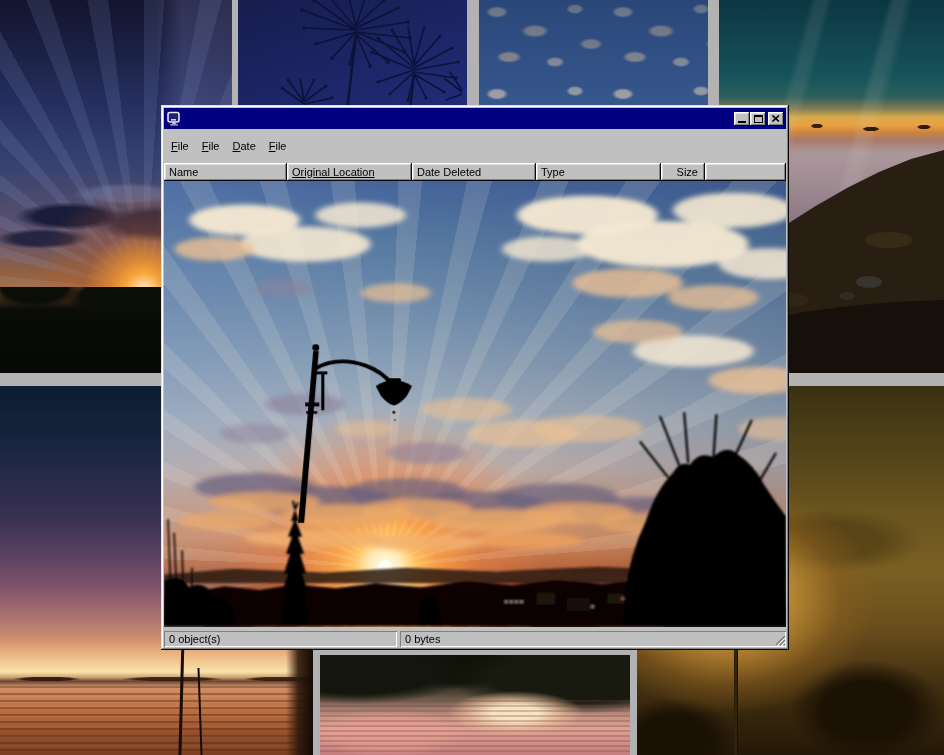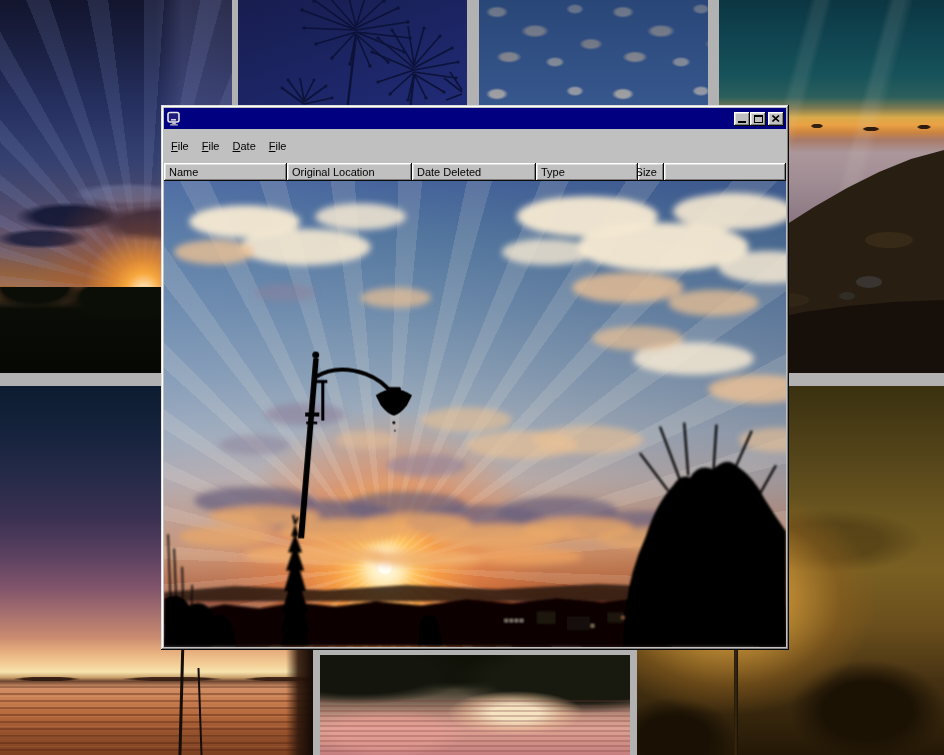--- a/index.html
+++ b/index.html
@@ -105,22 +105,22 @@
   .g-max{display:block;width:9px;height:8px;border:1px solid #000;border-top-width:2px;box-sizing:border-box;}
 
   .menubar{height:34px;flex:0 0 auto;display:flex;align-items:center;padding-left:1px;}
   .menu-item{font-size:11px;color:#000;padding:2px 7px 2px 6px;}
   .menu-item::first-letter{text-decoration:underline;}
 
   .headers{height:18px;flex:0 0 auto;display:flex;}
   .hcell{background:#c0c0c0;font-size:11px;color:#000;display:flex;align-items:center;
     padding:0 5px;box-sizing:border-box;white-space:nowrap;overflow:hidden;
     box-shadow:inset -1px -1px #0a0a0a, inset 1px 1px #fff, inset -2px -2px #808080, inset 2px 2px #dfdfdf;}
-  .c0{width:123px;} .c1{width:125px;} .c2{width:124px;} .c3{width:102px;}
-  .c4{width:26px;justify-content:flex-end;padding-right:7px;} .c5{flex:1;}
+  .c0{width:123px;} .c1{width:125px;text-decoration:underline;} .c2{width:124px;} .c3{width:125px;}
+  .c4{width:44px;justify-content:flex-end;padding-right:7px;} .c5{flex:1;}
 
   .client{flex:1;position:relative;overflow:hidden;background:#000;}
   .client .sky{position:absolute;inset:0;
     background:
       radial-gradient(circle at 221px 386px, #fffdf2 0 6px, #ffe9b0 15px, #ffc25e 30px, rgba(250,160,70,.9) 52px, rgba(235,130,70,.5) 95px, rgba(220,120,80,0) 160px),
       linear-gradient(90deg, rgba(120,150,200,.22) 0%, rgba(120,150,200,0) 38%, rgba(28,48,88,.22) 100%),
       linear-gradient(180deg,#45639b 0%,#54779f 12%,#6f8cac 28%,#8ba0b6 42%,#a9b2bd 54%,#c3b3ad 64%,#d3a183 73%,#dd9463 80%,#c96f3d 86%,#a14e28 91%,#5e2c18 95%,#2a1409 100%);}
   .client .rays{position:absolute;inset:0;
     background:repeating-conic-gradient(from -118deg at 221px 386px, rgba(255,244,225,.13) 0deg 3.5deg, rgba(255,244,225,0) 3.5deg 10deg);}
   .client .sun{position:absolute;left:214px;top:379px;width:14px;height:14px;border-radius:50%;
@@ -352,15 +352,23 @@
           <rect x="140" y="228" width="14" height="4"></rect>
           <rect x="141" y="237" width="11" height="2.5"></rect>
           <path d="M210,211 Q228,199 246,211 L241,221 Q234,230 228,231 Q222,230 215,221 Z"></path>
           <rect x="221" y="203" width="14" height="4" rx="1.5"></rect>
           <circle cx="228" cy="238" r="1.6" opacity=".85"></circle>
           <circle cx="229" cy="246" r="1.1" opacity=".55"></circle>
         </g>
       </svg>
     </div>
 
+    <div class="statusbar">
+      <div class="spanel sp1">0 object(s)</div>
+      <div class="spanel sp2">0 bytes</div>
+      <svg class="grip" viewBox="0 0 13 13">
+        <path d="M12,3 L3,12 M12,7 L7,12 M12,11 L11,12" stroke="#808080" stroke-width="1.6"></path>
+        <path d="M13,4 L4,13 M13,8 L8,13 M13,12 L12,13" stroke="#ffffff" stroke-width="1"></path>
+      </svg>
+    </div>
 
   </div>
 </div>
 
 </body></html>

